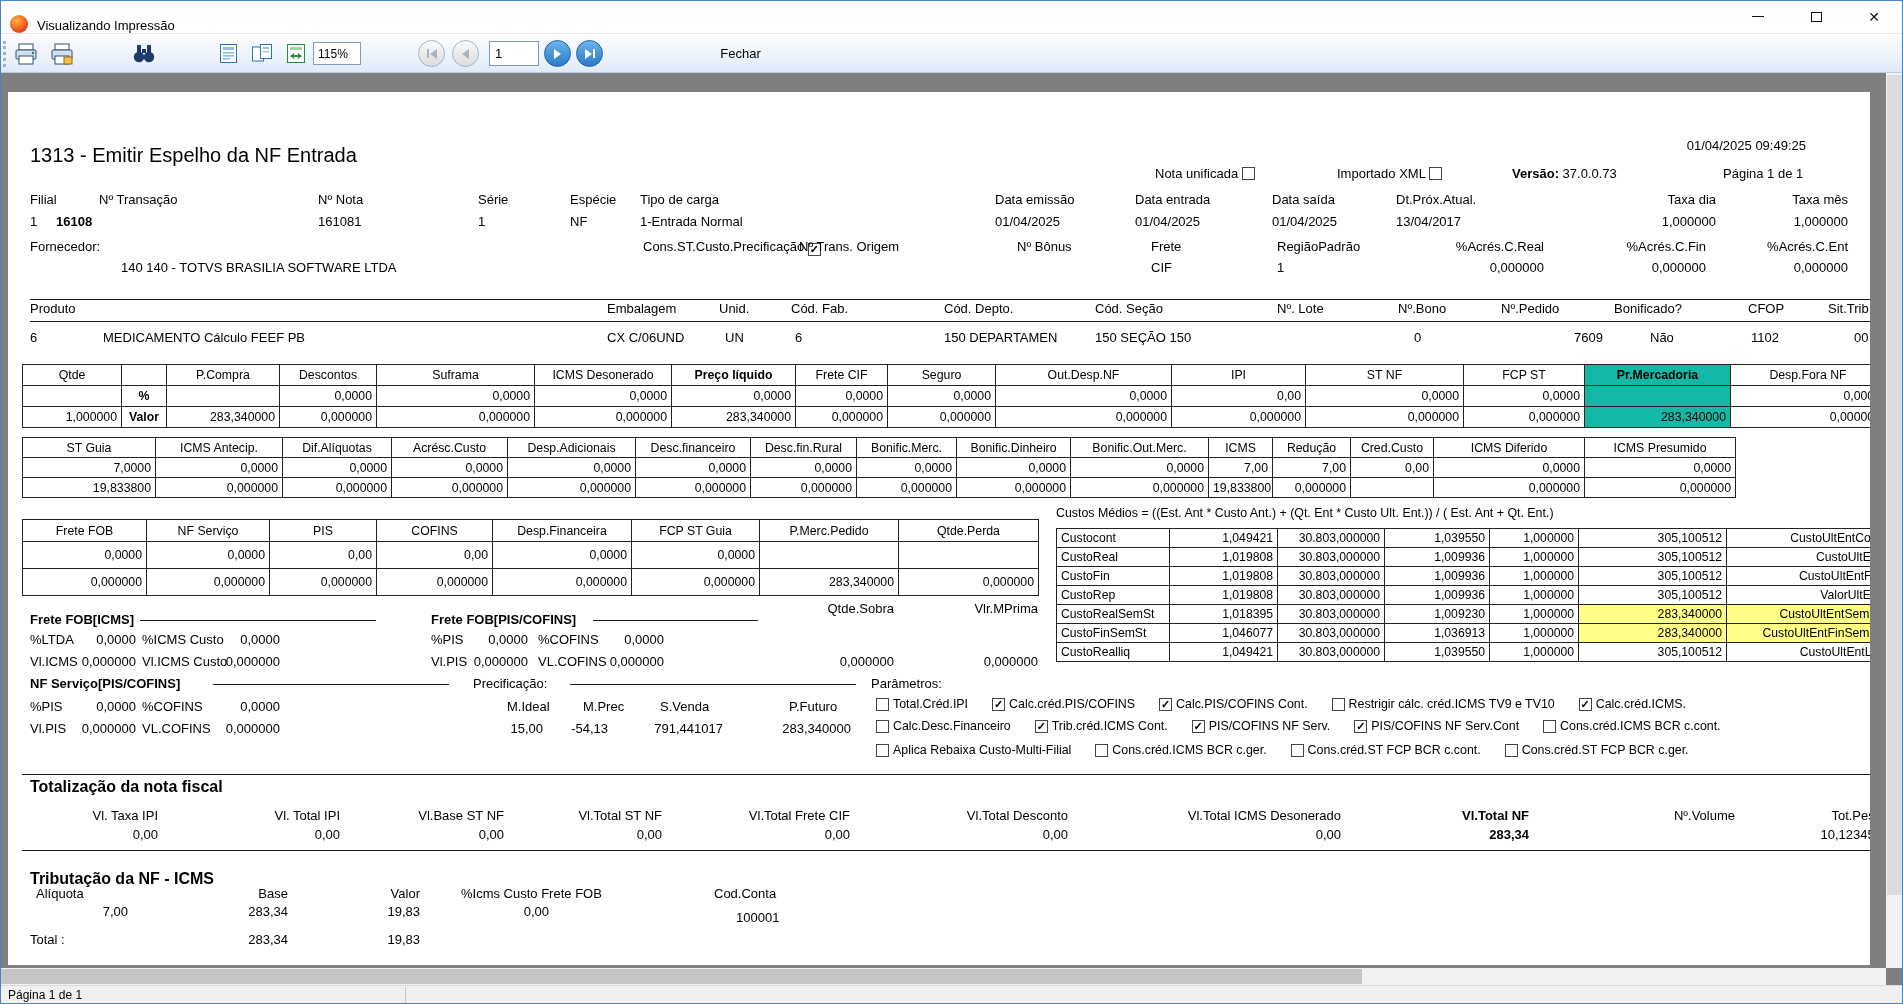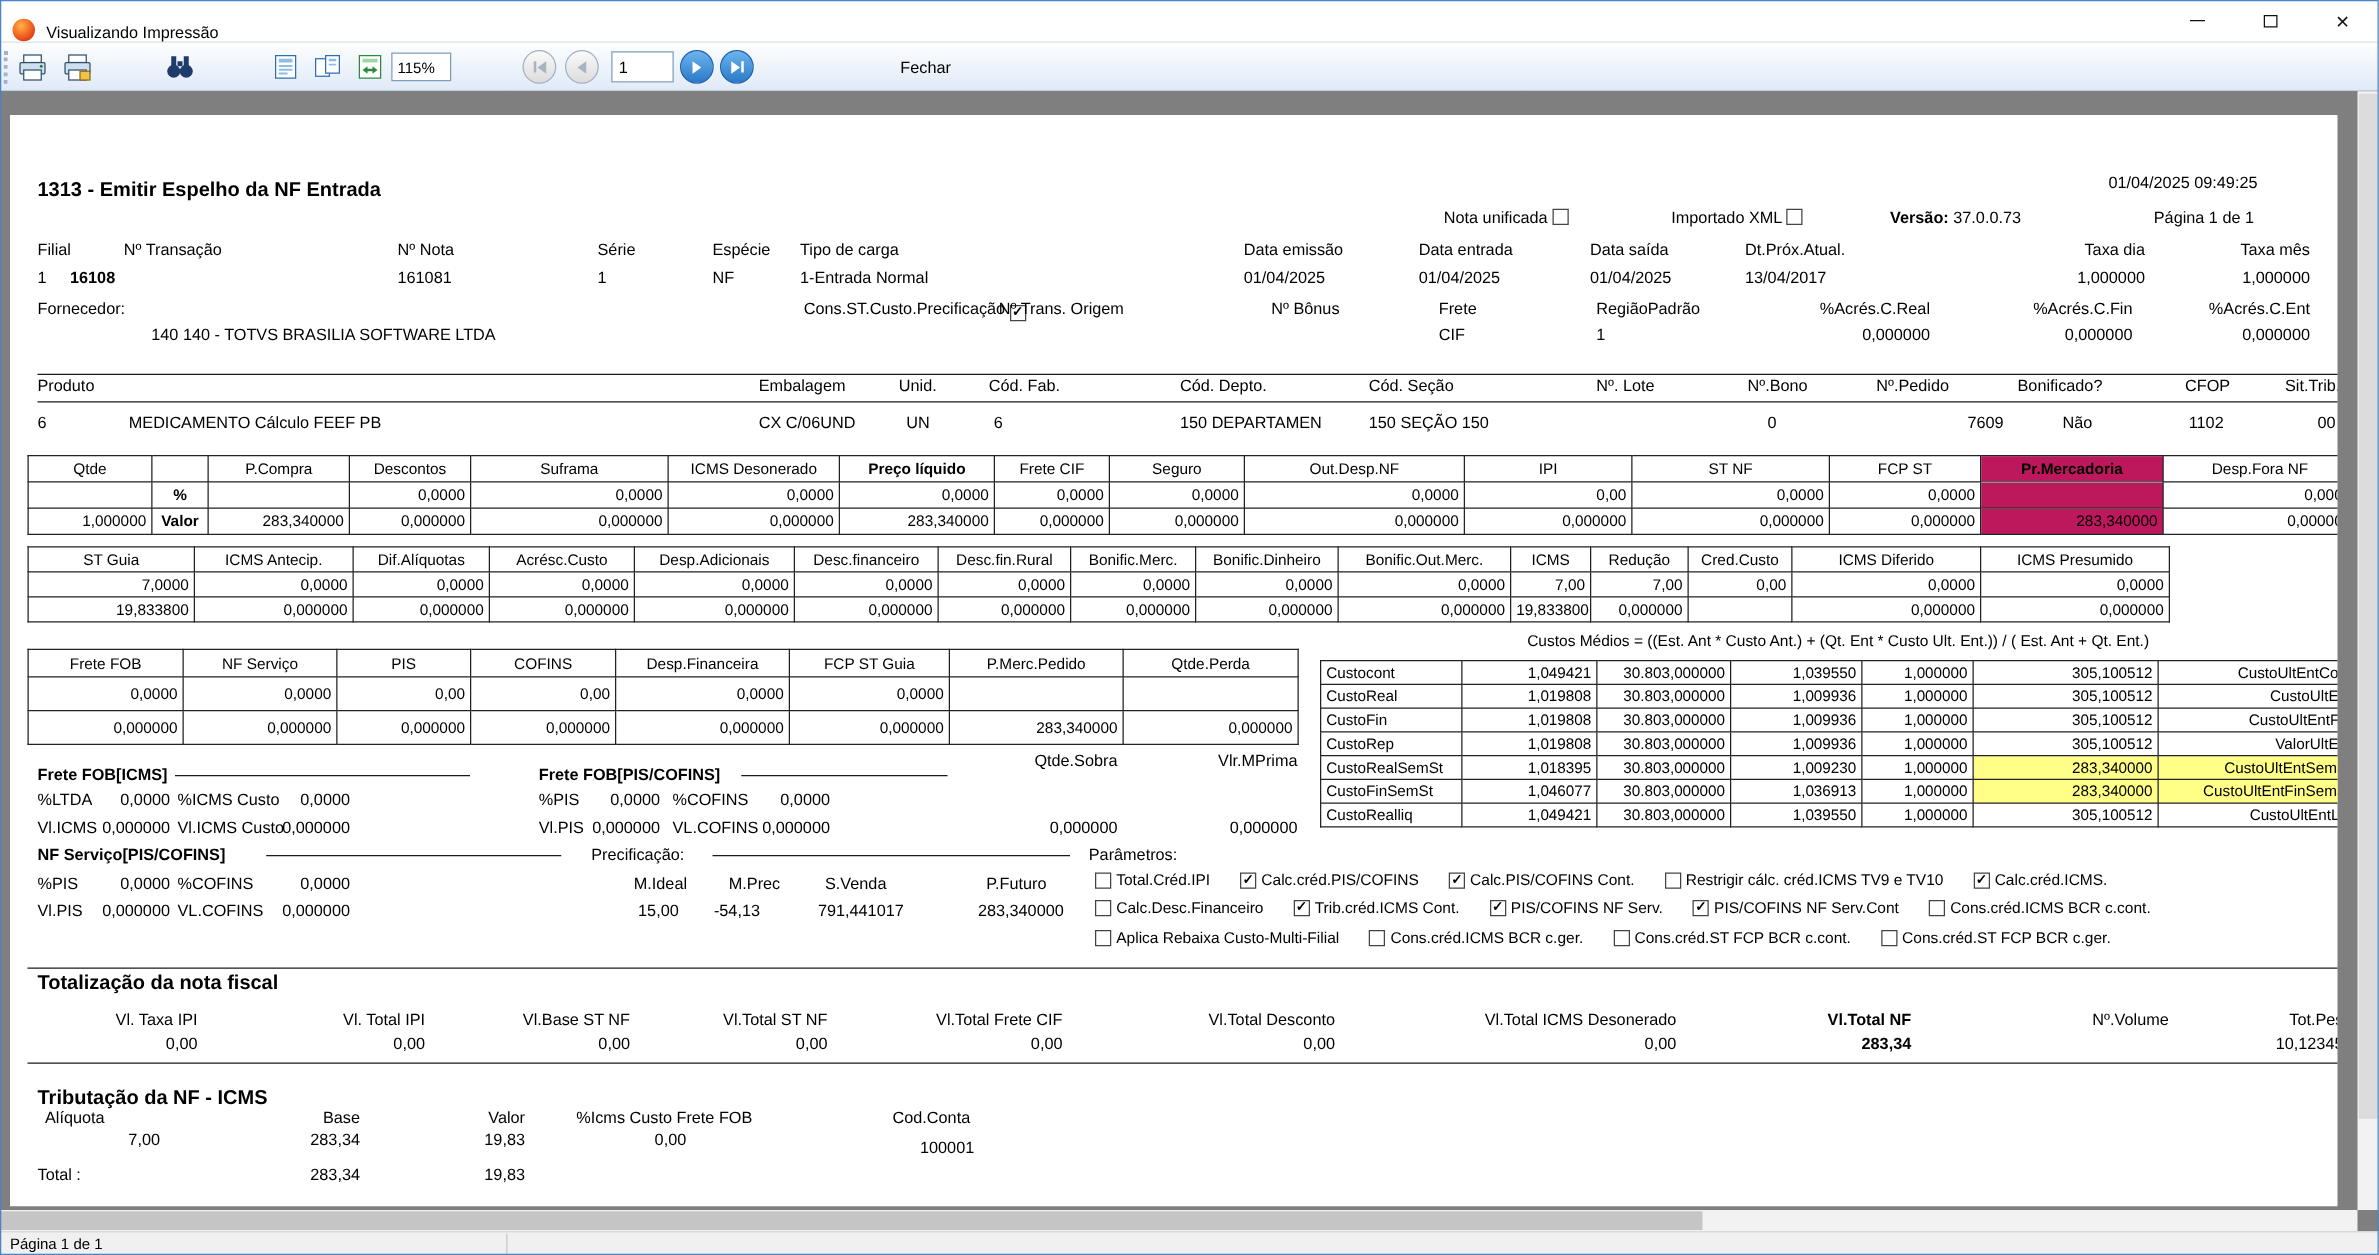--- a/index.html
+++ b/index.html
@@ -28,32 +28,32 @@
 .vbar{width:2px;height:9px;background:#fff}
 .dis .vbar{background:#a8b4c0}
 .fecharbtn{position:absolute;left:692px;top:6px;width:97px;height:27px;border:none;background:transparent;font:13px "Liberation Sans",sans-serif;cursor:pointer}
 .preview{position:absolute;left:0;top:73px;width:1886px;height:895px;background:#7f7f7f}
 .pg{position:absolute;left:8px;top:19px;width:1862px;height:873px;background:#fff;overflow:hidden;font-size:13px;color:#000}
 .ab{position:absolute;white-space:nowrap}
 .b{font-weight:700}
 .r{text-align:right}
 .hr{position:absolute;height:0;border-top:1px solid #1a1a1a}
 .st{font-weight:700;font-size:16px}
-.rtitle{font-weight:700;font-size:16px}
+.rtitle{font-weight:400;font-size:20px}
 table.t{position:absolute;border-collapse:collapse;table-layout:fixed;font-size:12.3px}
 table.t td{border:1px solid #222;padding:0 4px;overflow:hidden;white-space:nowrap;text-align:right}
 table.t tr.hd td{text-align:center}
 #t1 td{height:21px}
 #t2 td{height:20px}
 #t3 tr.hd td{height:22px}
 #t3 td{height:27px}
 #tc td{height:19px;font-size:12.2px}
 #t1 td:nth-child(2){text-align:center;font-weight:700}
 #t1 tr.hd td:nth-child(7),#t1 tr.hd td:nth-child(14){font-weight:700}
-#t1 td:nth-child(14){background:#be185d}
+#t1 td:nth-child(14){background:#14b8a6}
 #tc tr.hd td{font-weight:700}
 #tc td:first-child{text-align:left}
 #tc tr.hl td:nth-child(6),#tc tr.hl td:nth-child(7){background:#ffff87}
 .cbx{display:inline-block;width:13px;height:13px;border:1px solid #444;background:#fff;font-size:11px;line-height:11px;text-align:center;font-weight:700;vertical-align:-2px}
 .cbrow{position:absolute;display:flex;gap:24px;font-size:12.4px}
 .cbi{display:flex;align-items:center;gap:4px;white-space:nowrap}
 .vscroll{position:absolute;right:0;top:73px;width:17px;height:895px;background:#f2f2f2}
 .vthumb{position:absolute;left:1px;top:2px;width:15px;height:820px;background:#dcdcdc}
 .hscroll{position:absolute;left:0;top:968px;width:1886px;height:17px;background:#f2f2f2}
 .hthumb{position:absolute;left:0;top:1px;height:15px;width:1362px;background:#c5c5c5}
@@ -417,21 +417,21 @@
               <td>0,000000</td>
               <td>0,000000</td>
               <td>0,000000</td>
               <td>0,000000</td>
               <td>283,340000</td>
               <td>0,000000</td>
             </tr>
       </tbody>
         </table>
 
-      <div class="ab" style="left:1048px;top:414px;width:829px;text-align:center;font-size:12.4px">Custos Médios = ((Est. Ant * Custo Ant.) + (Qt. Ent * Custo Ult. Ent.)) / ( Est. Ant + Qt. Ent.)</div>
+      <div class="ab" style="left:1048px;top:414px;width:829px;text-align:left;font-size:12.4px">Custos Médios = ((Est. Ant * Custo Ant.) + (Qt. Ent * Custo Ult. Ent.)) / ( Est. Ant + Qt. Ent.)</div>
       <table class="t" id="tc" style="left:1048px;top:436px;width:829px">
         <colgroup>
             <col style="width:113px">
             <col style="width:108px">
             <col style="width:107px">
             <col style="width:105px">
             <col style="width:89px">
             <col style="width:148px">
             <col style="width:159px">
           </colgroup>

